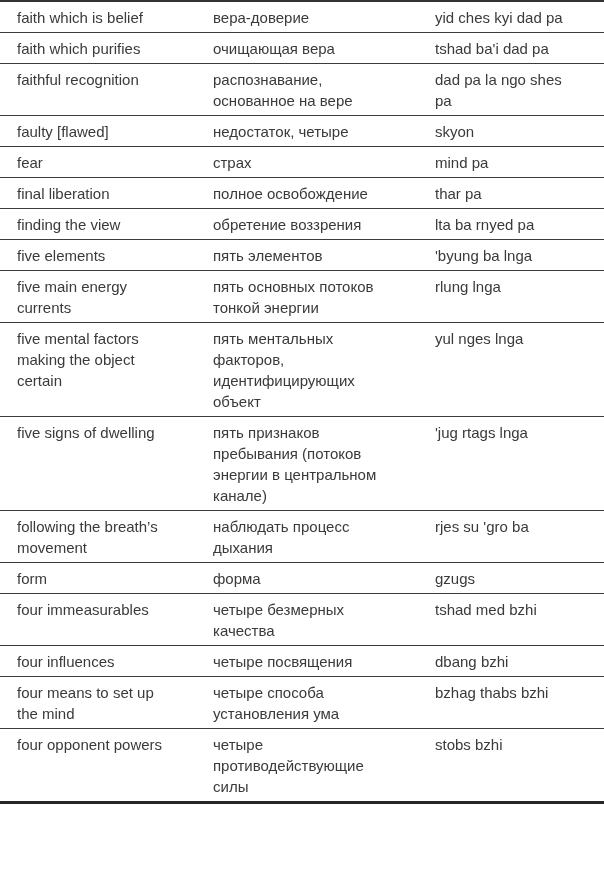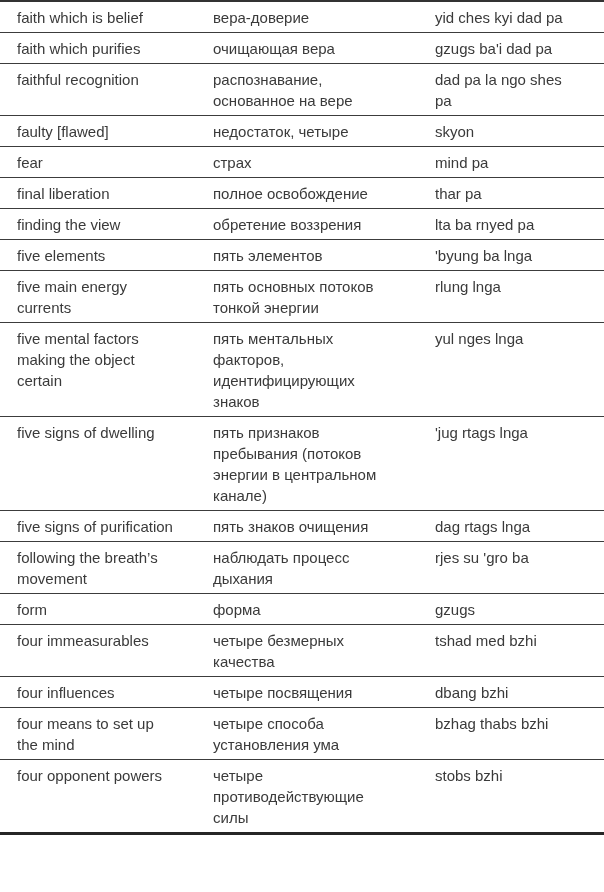--- a/index.html
+++ b/index.html
@@ -46,21 +46,21 @@
   </colgroup>
   <tbody id="glossary-body">
       <tr>
         <td class="en">faith which is belief</td>
         <td class="ru">вера-доверие</td>
         <td class="tib">yid ches kyi dad pa</td>
       </tr>
       <tr>
         <td class="en">faith which purifies</td>
         <td class="ru">очищающая вера</td>
-        <td class="tib">gzugs ba'i dad pa</td>
+        <td class="tib">tshad ba'i dad pa</td>
       </tr>
       <tr>
         <td class="en">faithful recognition</td>
         <td class="ru">распознавание, основанное на вере</td>
         <td class="tib">dad pa la ngo shes pa</td>
       </tr>
       <tr>
         <td class="en">faulty [flawed]</td>
         <td class="ru">недостаток, четыре</td>
         <td class="tib">skyon</td>
@@ -85,32 +85,27 @@
         <td class="ru">пять элементов</td>
         <td class="tib">'byung ba lnga</td>
       </tr>
       <tr>
         <td class="en">five main energy currents</td>
         <td class="ru">пять основных потоков тонкой энергии</td>
         <td class="tib">rlung lnga</td>
       </tr>
       <tr>
         <td class="en">five mental factors making the object certain</td>
-        <td class="ru">пять ментальных факторов, идентифицирующих знаков</td>
+        <td class="ru">пять ментальных факторов, идентифицирующих объект</td>
         <td class="tib">yul nges lnga</td>
       </tr>
       <tr>
         <td class="en">five signs of dwelling</td>
         <td class="ru">пять признаков пребывания (потоков энергии в центральном канале)</td>
         <td class="tib">'jug rtags lnga</td>
-      </tr>
-      <tr>
-        <td class="en">five signs of purification</td>
-        <td class="ru">пять знаков очищения</td>
-        <td class="tib">dag rtags lnga</td>
       </tr>
       <tr>
         <td class="en">following the breath’s movement</td>
         <td class="ru">наблюдать процесс дыхания</td>
         <td class="tib">rjes su 'gro ba</td>
       </tr>
       <tr>
         <td class="en">form</td>
         <td class="ru">форма</td>
         <td class="tib">gzugs</td>

